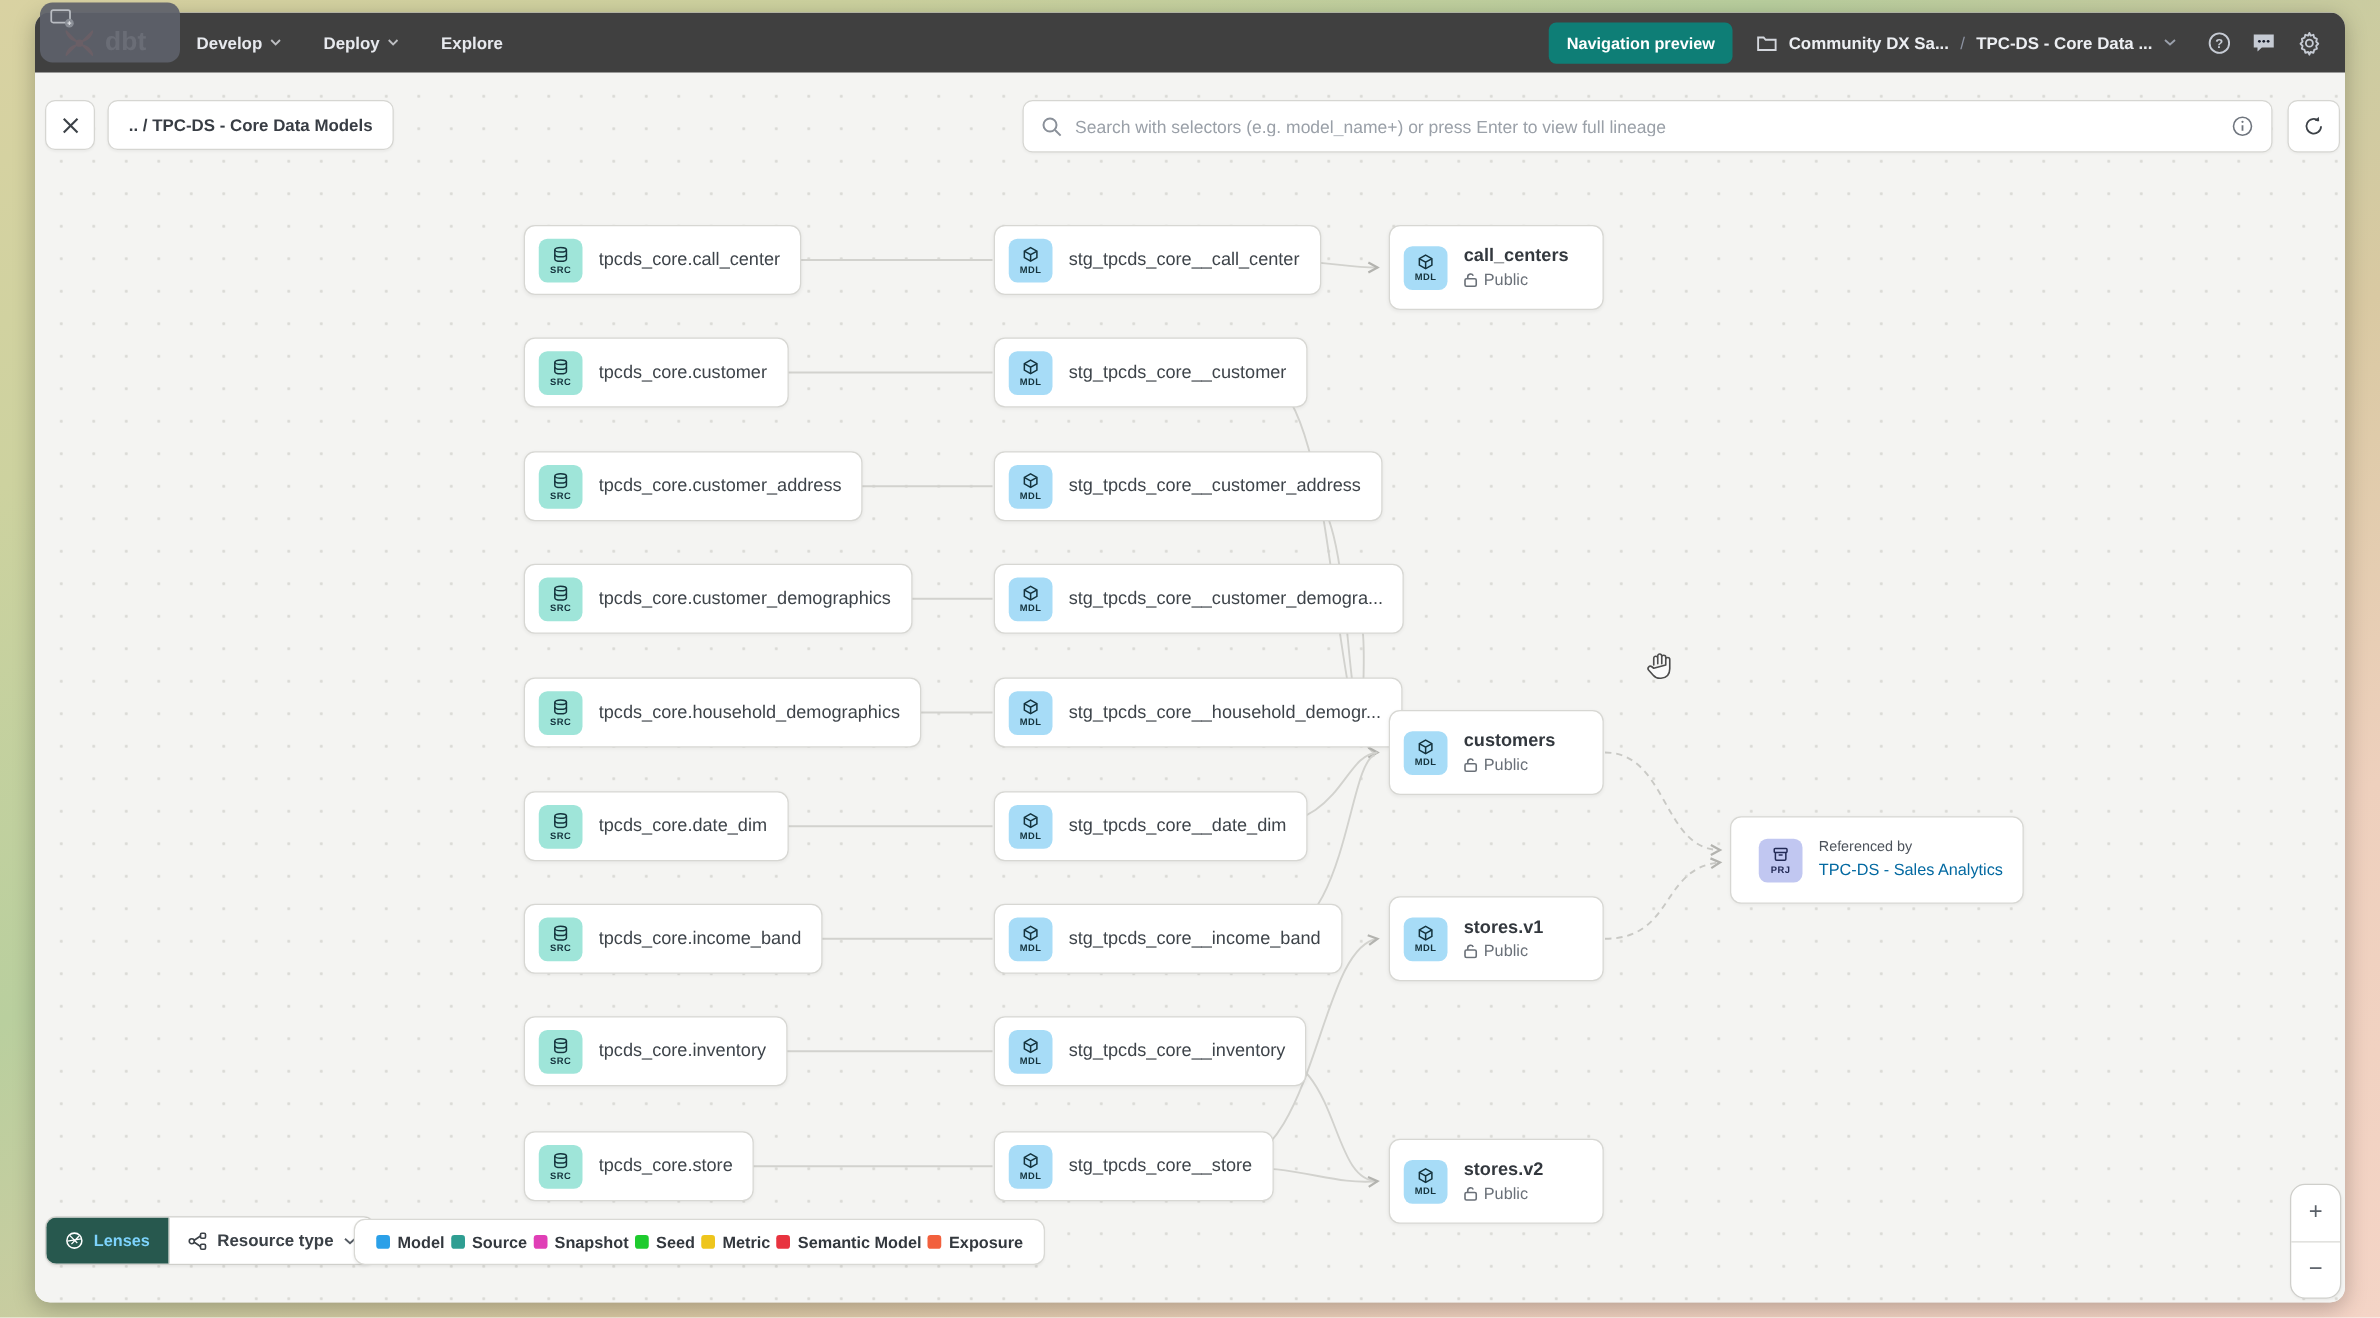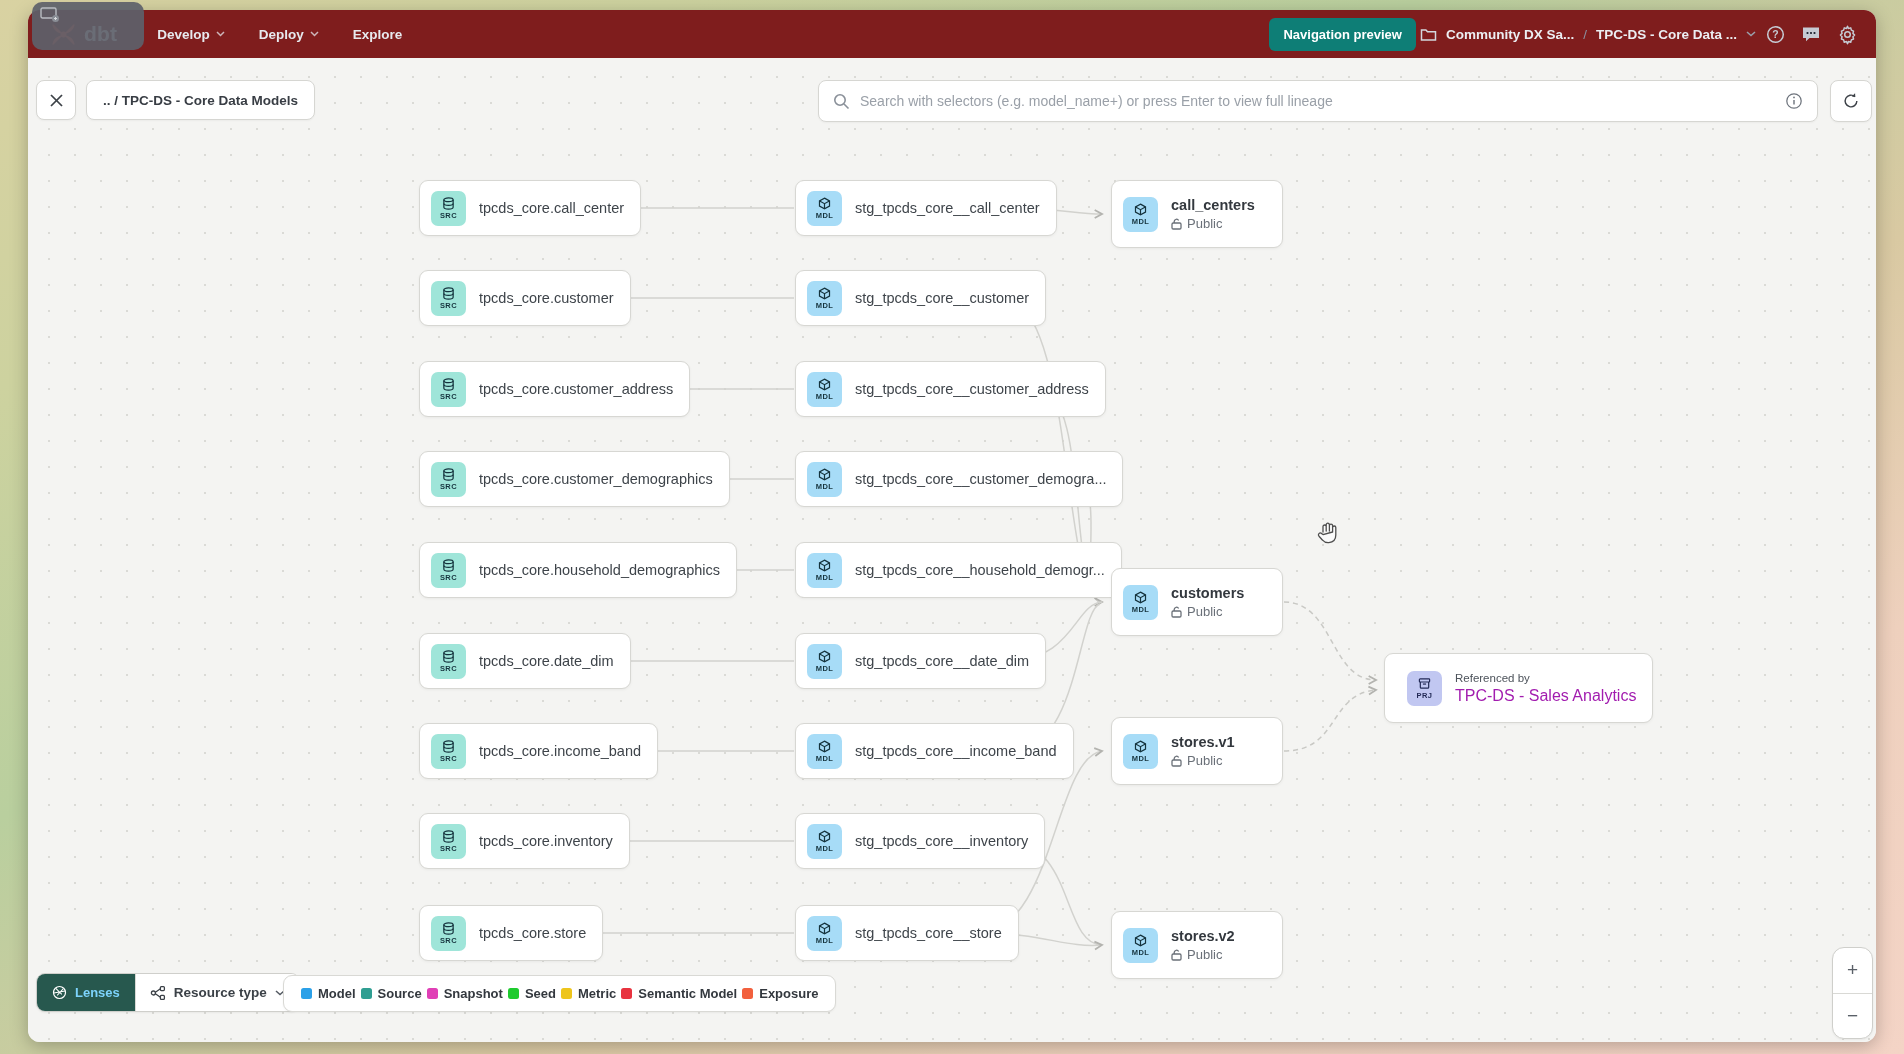--- a/index.html
+++ b/index.html
@@ -4,27 +4,27 @@
 <style>
   * { box-sizing: border-box; margin: 0; padding: 0; }
   html,body { width:1904px; height:1054px; overflow:hidden;
     font-family:"Liberation Sans","DejaVu Sans",sans-serif; }
   body { background: linear-gradient(150deg,#d9d2a2 0%,#cdd29f 18%,#b9cf9e 38%,#d9c9a2 62%,#eed0bd 80%,#f4d4c6 100%); position:relative; }
 
   .app { position:absolute; left:28px; top:10px; width:1848px; height:1032px;
     border-radius:12px; overflow:hidden; background:#f4f4f2; box-shadow:0 4px 18px rgba(0,0,0,.25); }
 
   
-  .navbar { height:48px; background:#7f1d1d; display:flex; align-items:center; padding:0 18px 0 22px; position:relative; z-index:10; }
+  .navbar { height:48px; background:#404040; display:flex; align-items:center; padding:0 18px 0 22px; position:relative; z-index:10; }
   .logo { display:flex; align-items:center; gap:7px; }
   .logo-txt { color:#fff; font-weight:bold; font-size:21px; letter-spacing:.2px; }
   .nav-links { display:flex; gap:34px; margin-left:40px; }
   .nav-link { color:#e7e9ee; font-size:13.5px; font-weight:bold; display:flex; align-items:center; gap:6px; cursor:pointer; }
   .nav-link svg { opacity:.75; }
-  .nav-right { margin-left:auto; display:flex; align-items:center; gap:4px; }
+  .nav-right { margin-left:auto; display:flex; align-items:center; gap:19px; }
   .preview-btn { background:#0e7e76; color:#fff; font-size:13px; font-weight:bold; padding:9px 14px; border-radius:6px; border:none; cursor:pointer; }
   .crumbs { display:flex; align-items:center; gap:9px; color:#eceef2; font-size:13.5px; font-weight:bold; }
   .crumb-sep { color:#8b91a0; font-weight:normal; }
   .nav-icons { display:flex; align-items:center; gap:14px; margin-left:4px; }
   .nav-icon { width:22px; height:22px; display:flex; align-items:center; justify-content:center; color:#c6cbd4; cursor:pointer; }
 
   
   .canvas { position:relative; height:984px;
     background-color:#f4f4f2;
     background-image: radial-gradient(circle,#dadad6 1px, transparent 1.3px);
@@ -55,21 +55,21 @@
   .badge.src { background:#9fe5d9; }
   .badge.mdl { background:#a7dcf7; }
   .badge.prj { background:#c1c7f1;margin-left:11px; }
   .badge.prj i { color:#232a56; }
   .node-label { font-size:14.5px; color:#3e444a; }
   .node.pub { height:68px; }
   .pub-name { font-size:14.5px; color:#33383e; font-weight:bold; margin-bottom:3px; }
   .pub-access { font-size:13px; color:#6a7078; display:flex; align-items:center; gap:5px; }
   .node.prj-node { height:70px; }
   .prj-cap { font-size:11.5px; color:#4d535b; margin-bottom:3px; }
-  .prj-name { font-size:16px; color:#a21caf; }
+  .prj-name { font-size:13px; color:#0369a1; }
 
   
   .lens-group { position:absolute; left:8px; bottom:30px; display:flex; border-radius:9px; overflow:hidden;
     border:1px solid #cfcfcb; box-shadow:0 1px 2px rgba(0,0,0,.05); z-index:5; }
   .lens-seg { background:#27584e; color:#7dd3fc; font-size:13px; font-weight:bold; display:flex; align-items:center; gap:8px; padding:0 15px; height:37px; cursor:pointer; }
   .rtype-seg { background:#fff; color:#3b4147; font-size:13.5px; font-weight:bold; display:flex; align-items:center; gap:8px; padding:0 14px; height:37px; border-left:1px solid #d9d9d5; cursor:pointer; }
   .legend { position:absolute; left:255px; bottom:30px; height:37px; background:#fff; border:1px solid #d9d9d5; border-radius:9px;
     display:flex; align-items:center; gap:5px; padding:0 17px; z-index:5; box-shadow:0 1px 2px rgba(0,0,0,.05); }
   .leg-item { display:flex; align-items:center; gap:6px; font-size:13px; font-weight:bold; color:#33383e; }
   .leg-sw { width:11px; height:11px; border-radius:2.5px; display:inline-block; }

